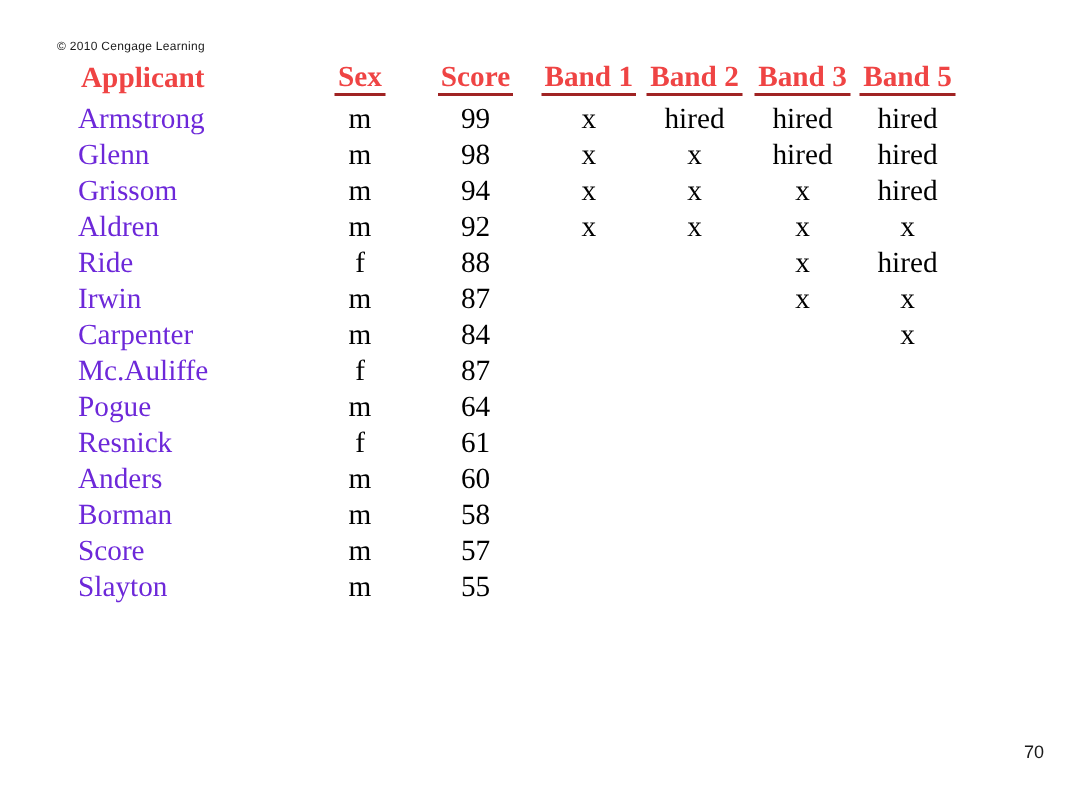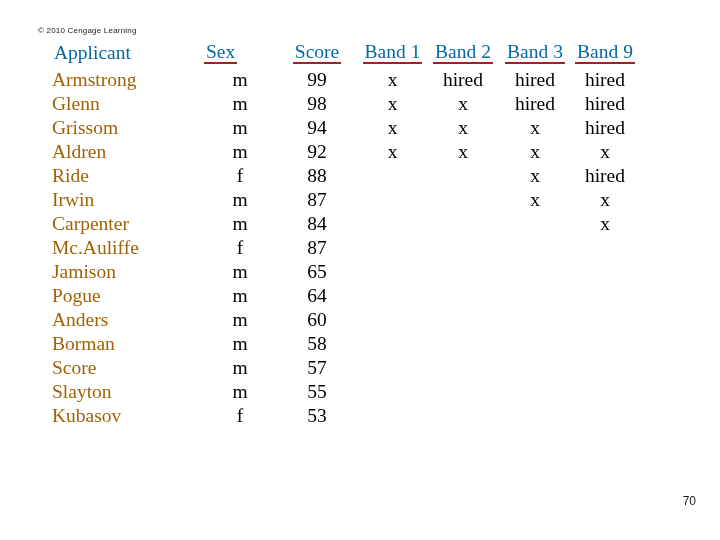--- a/index.html
+++ b/index.html
@@ -54,41 +54,42 @@
   table.applicants th,
   table.applicants td {
     padding: 0;
     margin: 0;
     height: 24px;
     vertical-align: middle;
     font-weight: normal;
   }
 
   table.applicants thead th {
-    color: #0369a1;
+    color: #ef4444;
     padding-bottom: 3px;
     white-space: nowrap;
+    font-weight: bold;
   }
 
   .th-inner {
     display: inline-block;
     padding: 0 2px 1px 2px;
   }
   .th-underline .th-inner {
     border-bottom: 2px solid #A02323;
   }
 
   th.col-applicant { text-align: left;   padding-left: 2px; }
-  th.col-sex       { text-align: left; }
+  th.col-sex       { text-align: center; }
   th.col-score     { text-align: center; }
   th.col-band      { text-align: center; }
 
   td.col-applicant {
     text-align: left;
-    color: #a16207;
+    color: #6d28d9;
     white-space: nowrap;
     padding-left: 2px;
   }
   td.col-sex,
   td.col-score,
   td.col-band {
     text-align: center;
     color: #000000;
     white-space: nowrap;
   }
@@ -120,21 +121,21 @@
       <col class="w-band4">
     </colgroup>
     <thead>
       <tr>
           <th class="col-applicant"><span class="th-inner">Applicant</span></th>
           <th class="col-sex th-underline"><span class="th-inner">Sex</span></th>
           <th class="col-score th-underline"><span class="th-inner">Score</span></th>
           <th class="col-band th-underline"><span class="th-inner">Band 1</span></th>
           <th class="col-band th-underline"><span class="th-inner">Band 2</span></th>
           <th class="col-band th-underline"><span class="th-inner">Band 3</span></th>
-          <th class="col-band th-underline"><span class="th-inner">Band 9</span></th>
+          <th class="col-band th-underline"><span class="th-inner">Band 5</span></th>
         </tr>
     </thead>
     <tbody>
         <tr>
           <td class="col-applicant">Armstrong</td>
           <td class="col-sex">m</td>
           <td class="col-score">99</td>
           <td class="col-band">x</td>
           <td class="col-band">hired</td>
           <td class="col-band">hired</td>
@@ -197,38 +198,38 @@
         <tr>
           <td class="col-applicant">Mc.Auliffe</td>
           <td class="col-sex">f</td>
           <td class="col-score">87</td>
           <td class="col-band"></td>
           <td class="col-band"></td>
           <td class="col-band"></td>
           <td class="col-band"></td>
         </tr>
         <tr>
-          <td class="col-applicant">Jamison</td>
-          <td class="col-sex">m</td>
-          <td class="col-score">65</td>
-          <td class="col-band"></td>
-          <td class="col-band"></td>
-          <td class="col-band"></td>
-          <td class="col-band"></td>
-        </tr>
-        <tr>
           <td class="col-applicant">Pogue</td>
           <td class="col-sex">m</td>
           <td class="col-score">64</td>
           <td class="col-band"></td>
           <td class="col-band"></td>
           <td class="col-band"></td>
           <td class="col-band"></td>
         </tr>
         <tr>
+          <td class="col-applicant">Resnick</td>
+          <td class="col-sex">f</td>
+          <td class="col-score">61</td>
+          <td class="col-band"></td>
+          <td class="col-band"></td>
+          <td class="col-band"></td>
+          <td class="col-band"></td>
+        </tr>
+        <tr>
           <td class="col-applicant">Anders</td>
           <td class="col-sex">m</td>
           <td class="col-score">60</td>
           <td class="col-band"></td>
           <td class="col-band"></td>
           <td class="col-band"></td>
           <td class="col-band"></td>
         </tr>
         <tr>
           <td class="col-applicant">Borman</td>
@@ -245,29 +246,20 @@
           <td class="col-score">57</td>
           <td class="col-band"></td>
           <td class="col-band"></td>
           <td class="col-band"></td>
           <td class="col-band"></td>
         </tr>
         <tr>
           <td class="col-applicant">Slayton</td>
           <td class="col-sex">m</td>
           <td class="col-score">55</td>
-          <td class="col-band"></td>
-          <td class="col-band"></td>
-          <td class="col-band"></td>
-          <td class="col-band"></td>
-        </tr>
-        <tr>
-          <td class="col-applicant">Kubasov</td>
-          <td class="col-sex">f</td>
-          <td class="col-score">53</td>
           <td class="col-band"></td>
           <td class="col-band"></td>
           <td class="col-band"></td>
           <td class="col-band"></td>
         </tr>
       </tbody>
   </table>
 
   <div class="page-number">70</div>
 

